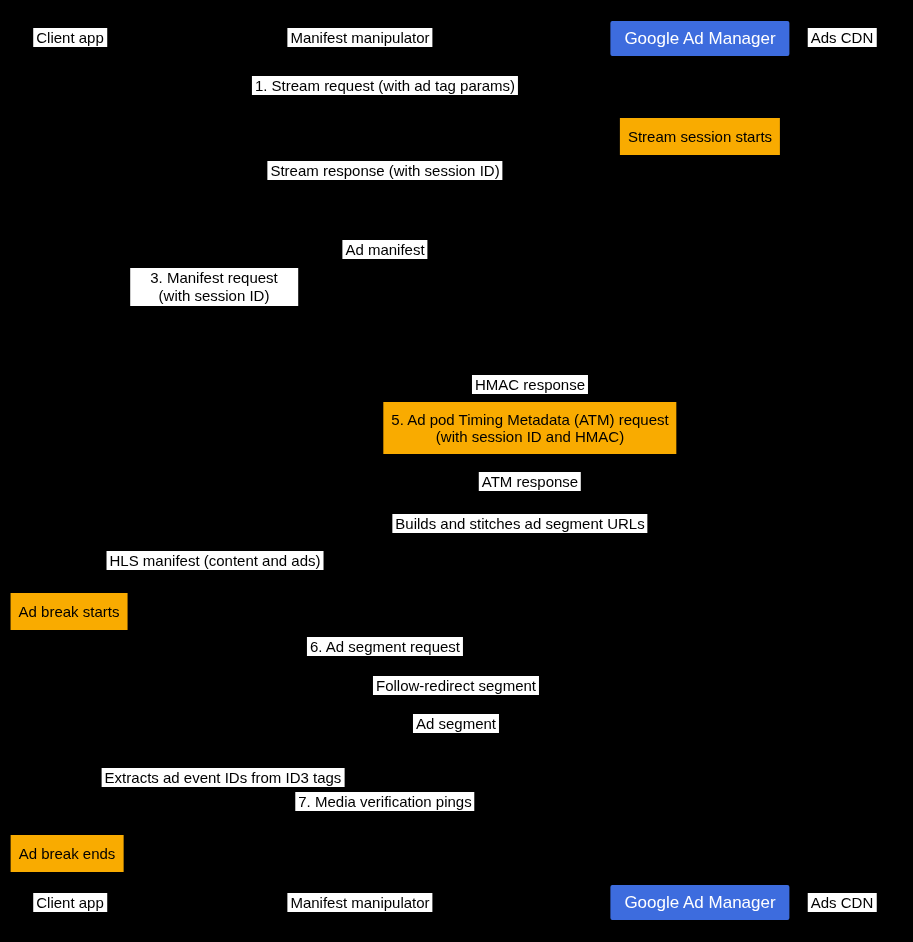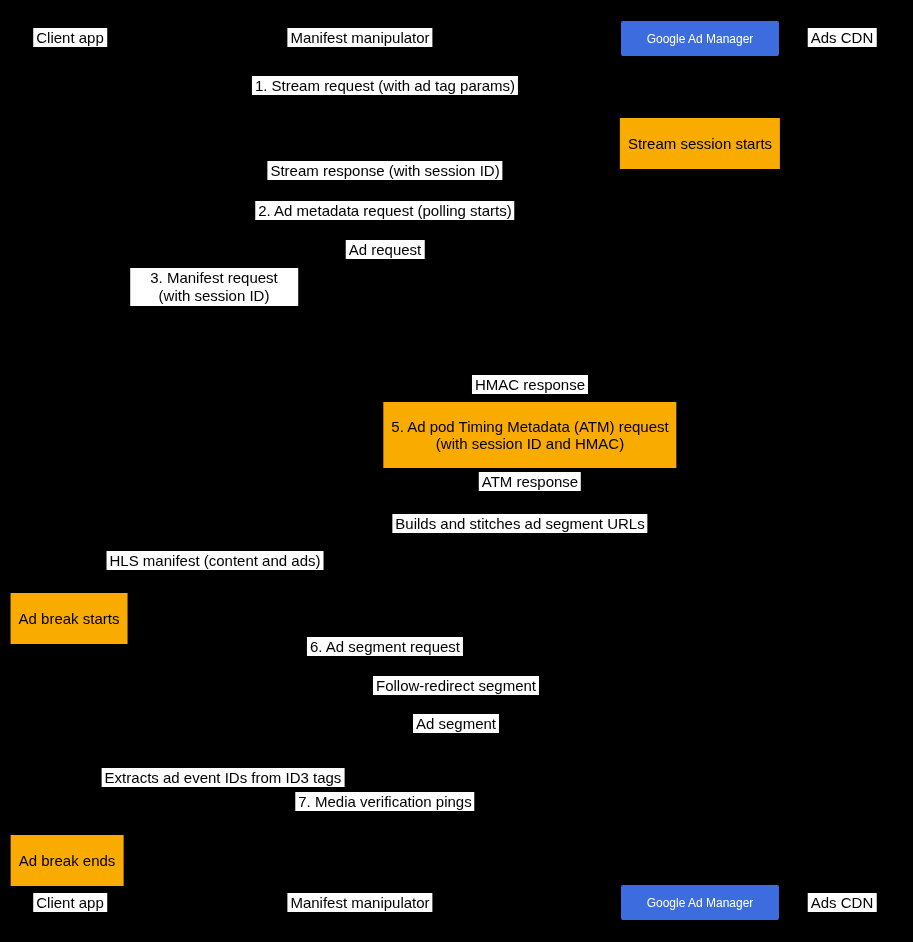--- a/index.html
+++ b/index.html
@@ -31,34 +31,34 @@
     line-height: 18px;
     padding: 1px 20px;
   }
   .note {
     position: absolute;
     transform: translateX(-50%);
     background: var(--note-bg, #f9ab00);
     color: var(--note-text, #000);
     font-size: 15px;
     line-height: 19px;
-    padding: 16px 8px;
+    padding: 9px 8px;
     white-space: pre;
     text-align: center;
   }
   .note.multi {
     white-space: pre-line;
     line-height: 17px;
   }
   .actor-blue {
     position: absolute;
     transform: translateX(-50%);
     background: var(--actor-highlight-bg, #3d6cde);
     color: var(--actor-highlight-text, #fff);
-    font-size: 12px;
+    font-size: 17px;
     font-weight: 500;
     min-width: 158px;
     height: 35px;
     box-sizing: border-box;
     padding: 0 14px;
     display: flex;
     align-items: center;
     justify-content: center;
     border-radius: 2px;
     white-space: pre;
@@ -73,23 +73,22 @@
   <div class="lbl" style="left:360px; top:28px">Manifest manipulator</div>
   <div class="actor-blue" style="left:700px; top:21px">Google Ad Manager</div>
   <div class="lbl" style="left:842px; top:28px">Ads CDN</div>
 
   <div class="lbl" style="left:385px; top:76px">1. Stream request (with ad tag params)</div>
 
   <div class="note" style="left:700px; top:118px">Stream session starts</div>
 
   <div class="lbl" style="left:385px; top:161px">Stream response (with session ID)</div>
 
-  <div class="lbl" style="left:385px; top:201px">2. Ad metadata request (polling starts)</div>
 
-  <div class="lbl" style="left:385px; top:240px">Ad request</div>
+  <div class="lbl" style="left:385px; top:240px">Ad manifest</div>
 
   <div class="lbl multi" style="left:214px; top:268px">3. Manifest request
 (with session ID)</div>
 
 
   <div class="lbl" style="left:530px; top:375px">HMAC response</div>
 
   <div class="note multi" style="left:530px; top:402px">5. Ad pod Timing Metadata (ATM) request
 (with session ID and HMAC)</div>
 

